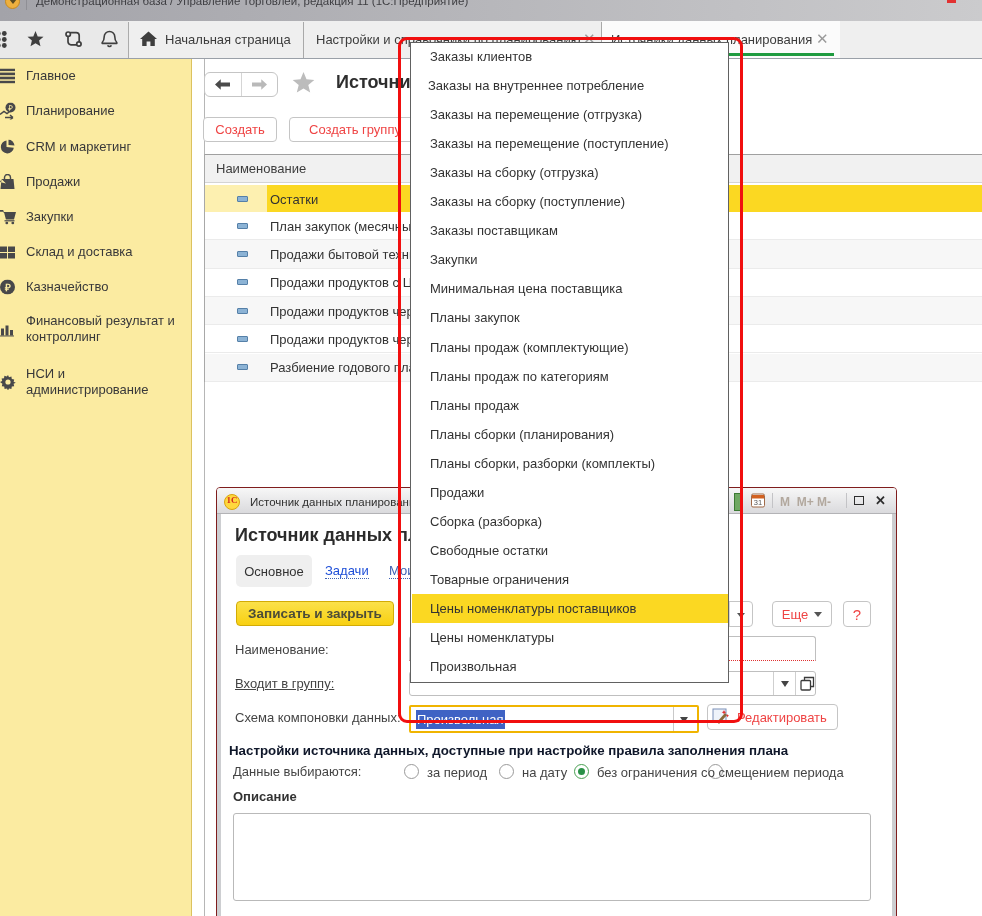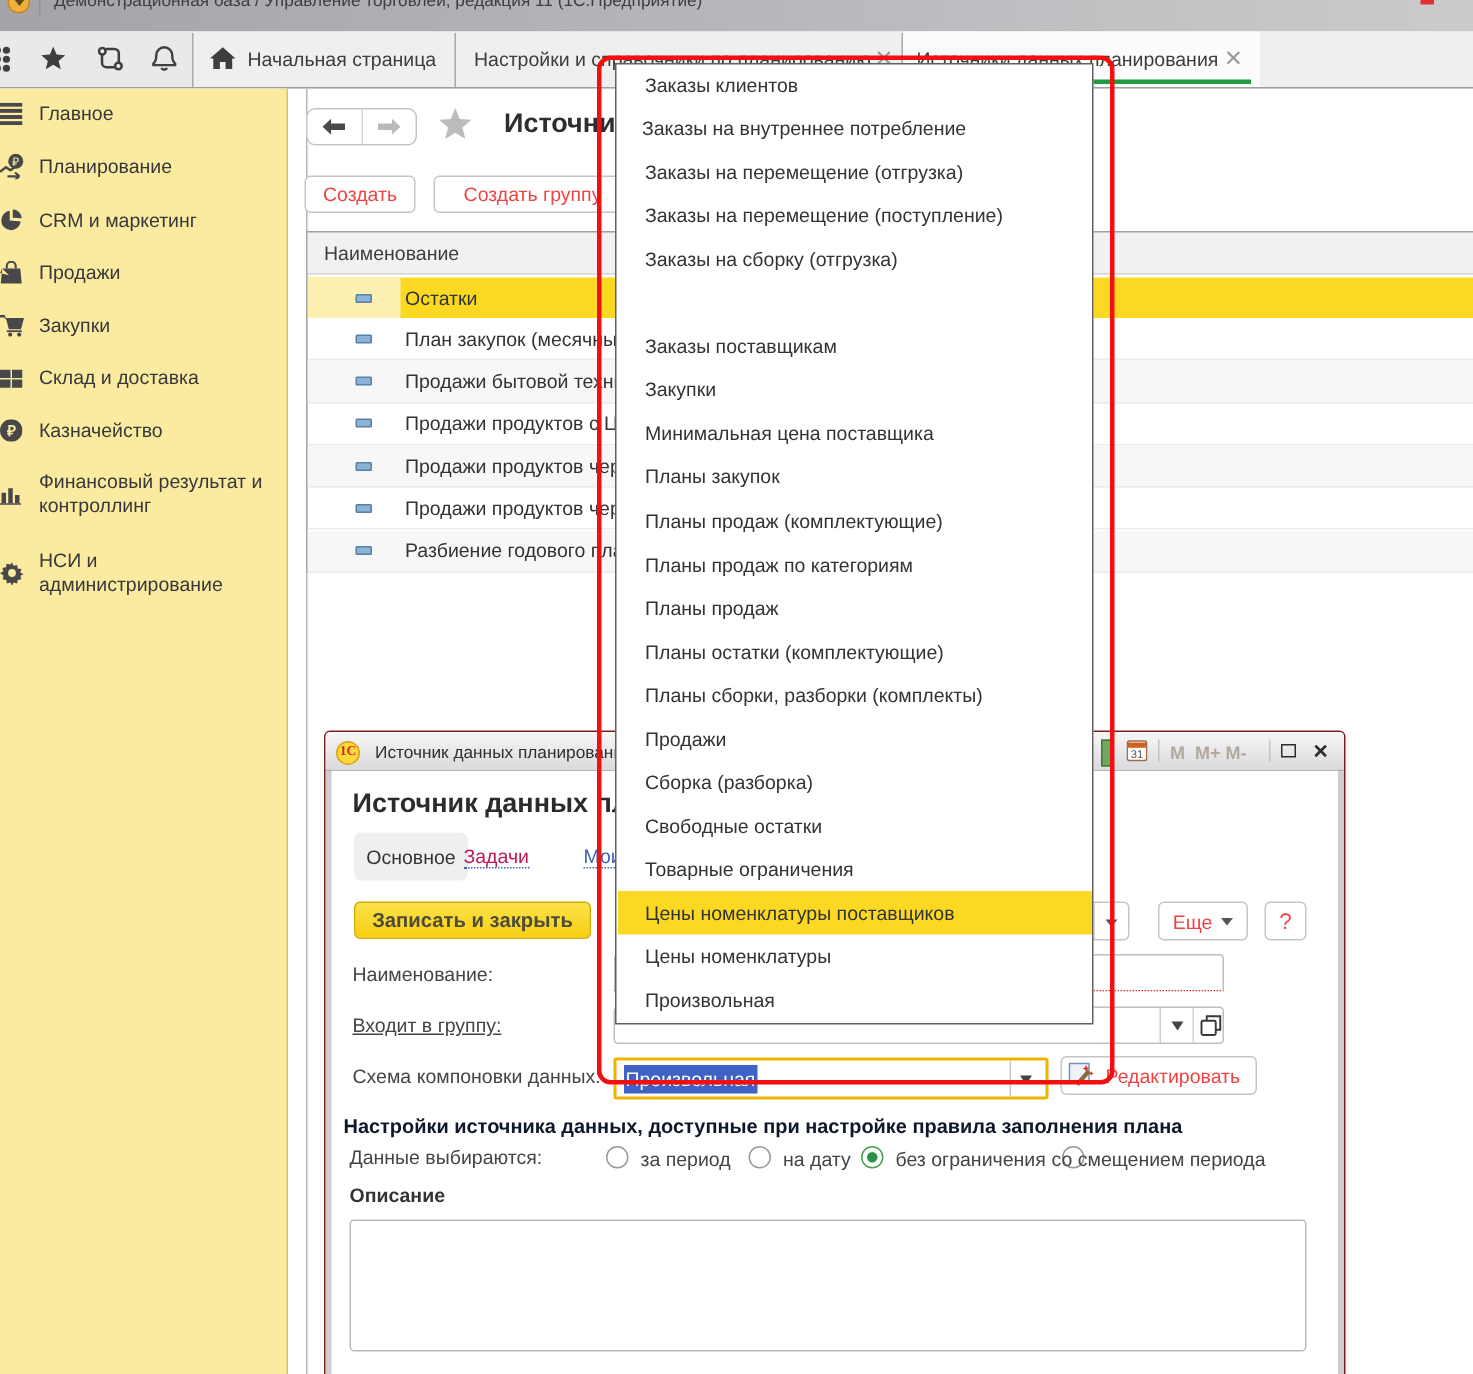--- a/index.html
+++ b/index.html
@@ -271,21 +271,21 @@
         </svg>
     </div>
     <div class="abs" style="left:555px;top:5px;width:1px;height:15px;background:#c3c3c6;z-index:2;"></div>
     <div class="abs" style="left:563px;top:7px;font-size:12px;font-weight:bold;color:#b2a89e;z-index:2;">M&nbsp;&nbsp;M+&nbsp;M-</div>
     <div class="abs" style="left:629px;top:5px;width:1px;height:15px;background:#c3c3c6;z-index:2;"></div>
     <div class="abs" style="left:637px;top:8px;width:8px;height:7px;border:1.6px solid #2e2e2e;z-index:2;"></div>
     <div class="abs" style="left:658px;top:5px;font-size:13px;font-weight:bold;color:#2e2e2e;z-index:2;">✕</div>
     <div id="dbody" class="abs"></div>
     <div class="abs" style="left:18px;top:37px;font-size:18px;font-weight:bold;color:#2b2b2b;white-space:nowrap;z-index:2;">Источник данных планирования</div>
     <div class="abs" style="left:19px;top:67px;width:76px;height:32px;background:#efefef;border-radius:5px;z-index:2;display:flex;align-items:center;justify-content:center;font-size:13px;color:#333;">Основное</div>
-    <div class="abs" style="left:92px;top:75px;font-size:13px;color:#be185d;border-bottom:1px dotted #3f62b5;z-index:2;">Задачи</div>
+    <div class="abs" style="left:108px;top:75px;font-size:13px;color:#1d4ed8;border-bottom:1px dotted #3f62b5;z-index:2;">Задачи</div>
     <div class="abs" style="left:172px;top:75px;font-size:13px;color:#3f62b5;border-bottom:1px dotted #3f62b5;z-index:2;white-space:nowrap;">Мои заметки</div>
     <div class="ybtn abs" style="left:19px;top:113px;width:158px;height:25px;z-index:2;">Записать и закрыть</div>
     <div class="btn abs" style="left:434px;top:113px;width:102px;height:26px;z-index:2;">
       <div style="position:absolute;right:22px;top:0;width:1px;height:100%;background:#d5d5d5;"></div>
       <div style="position:absolute;right:7px;top:11px;border-left:4px solid transparent;border-right:4px solid transparent;border-top:5px solid #555;"></div>
     </div>
     <div class="btn abs" style="left:555px;top:113px;width:60px;height:26px;z-index:2;">Еще
       <div style="margin-left:6px;border-left:4px solid transparent;border-right:4px solid transparent;border-top:5px solid #555;"></div>
     </div>
     <div class="btn abs" style="left:626px;top:113px;width:28px;height:26px;z-index:2;font-size:15px;">?</div>
@@ -330,28 +330,29 @@
     <div class="abs" style="left:16px;top:301px;font-size:13px;font-weight:bold;color:#333;z-index:2;">Описание</div>
     <div class="field abs" style="left:16px;top:325px;width:638px;height:88px;border-color:#b9b9b9;z-index:2;"></div>
   </div>
 
   <div id="dropdown" class="abs">
     <div class="ditem" style="top:-1.0px;">Заказы клиентов</div>
     <div class="ditem" style="top:28.05px;padding-left:16px;">Заказы на внутреннее потребление</div>
     <div class="ditem" style="top:57.1px;">Заказы на перемещение (отгрузка)</div>
     <div class="ditem" style="top:86.15px;">Заказы на перемещение (поступление)</div>
     <div class="ditem" style="top:115.2px;">Заказы на сборку (отгрузка)</div>
+    <div class="ditem" style="top:144.25px;">Заказы на сборку (поступление)</div>
     <div class="ditem" style="top:173.3px;">Заказы поставщикам</div>
     <div class="ditem" style="top:202.35px;">Закупки</div>
     <div class="ditem" style="top:231.4px;">Минимальная цена поставщика</div>
     <div class="ditem" style="top:260.45px;">Планы закупок</div>
     <div class="ditem" style="top:289.5px;">Планы продаж (комплектующие)</div>
     <div class="ditem" style="top:318.55px;">Планы продаж по категориям</div>
     <div class="ditem" style="top:347.6px;">Планы продаж</div>
-    <div class="ditem" style="top:376.65px;">Планы остатки (комплектующие)</div>
+    <div class="ditem" style="top:376.65px;">Планы сборки (планирования)</div>
     <div class="ditem" style="top:405.7px;">Планы сборки, разборки (комплекты)</div>
     <div class="ditem" style="top:434.75px;">Продажи</div>
     <div class="ditem" style="top:463.8px;">Сборка (разборка)</div>
     <div class="ditem" style="top:492.85px;">Свободные остатки</div>
     <div class="ditem" style="top:521.9px;">Товарные ограничения</div>
     <div class="ditem" style="top:550.95px;background:#fbd822;">Цены номенклатуры поставщиков</div>
     <div class="ditem" style="top:580.0px;">Цены номенклатуры</div>
     <div class="ditem" style="top:609.05px;">Произвольная</div>
   </div>
   <div id="redrect" class="abs"></div>

